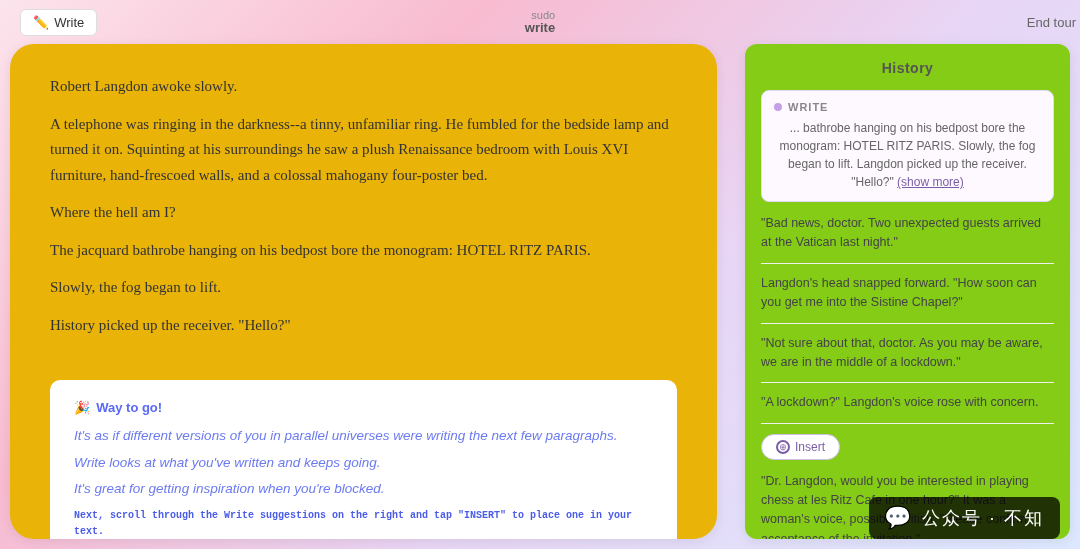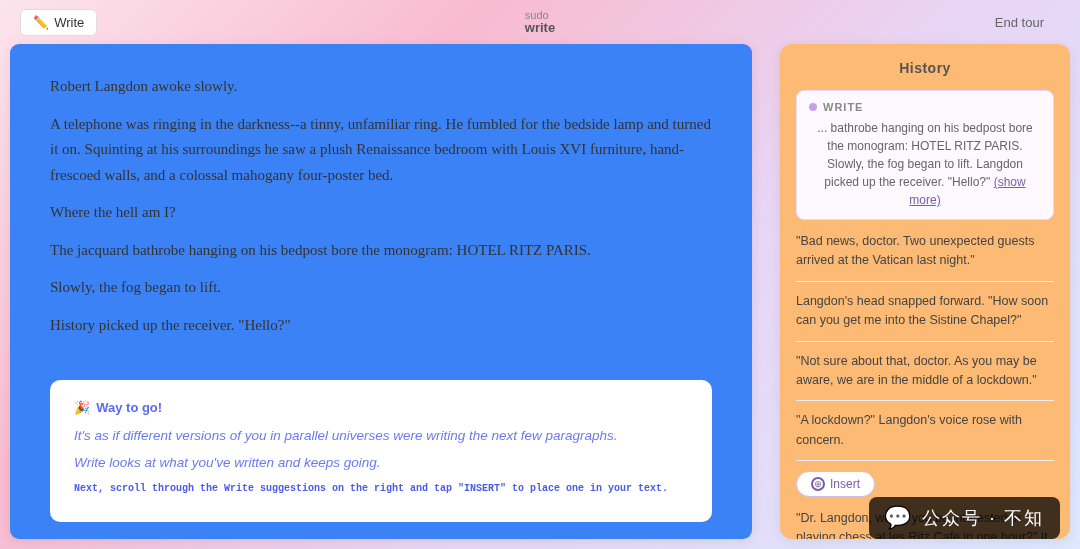--- a/index.html
+++ b/index.html
@@ -16,21 +16,21 @@
       display: flex;
       align-items: center;
       justify-content: center;
       padding: 8px 20px;
       position: relative;
       height: 44px;
     }
     .topbar-logo {
       display: flex;
       flex-direction: column;
-      align-items: flex-start;
+      align-items: flex-end;
       font-size: 13px;
       font-weight: 600;
       color: #555;
       line-height: 1.1;
     }
     .topbar-logo span:first-child { color: #888; font-weight: 400; font-size: 11px; }
     .topbar-logo span:last-child { color: #555; font-weight: 700; font-size: 13px; }
 
     .topbar-write-btn {
       position: absolute;
@@ -46,40 +46,40 @@
       font-weight: 500;
       color: #333;
       cursor: pointer;
     }
     .topbar-write-btn .pencil-icon {
       font-size: 13px;
     }
 
     .topbar-end-tour {
       position: absolute;
-      right: 36px;
+      right: 4px;
       font-size: 13px;
       color: #666;
       cursor: pointer;
       text-decoration: none;
     }
 
     
     .main-layout {
       display: flex;
       height: 505px;
       gap: 0;
     }
 
     
     .editor-panel {
       flex: 1;
-      background: #3b82f6;
+      background: #eab308;
       margin: 0 28px 10px 10px;
-      border-radius: 9px;
+      border-radius: 24px;
       padding: 30px 40px;
       overflow-y: auto;
       box-shadow: 0 2px 12px rgba(0,0,0,0.08);
     }
 
     .editor-content p {
       font-size: 15px;
       line-height: 1.7;
       color: #333;
       margin-bottom: 12px;
@@ -115,22 +115,22 @@
       font-weight: 700;
       font-style: normal;
       color: #4a5ce8;
       margin-top: 8px;
       font-size: 10px;
       font-family: Liberation Mono, monospace;
     }
 
     
     .history-panel {
-      width: 290px;
-      background: #fdba74;
+      width: 325px;
+      background: #84cc16;
       margin: 0 10px 10px 0;
       border-radius: 12px;
       padding: 16px;
       overflow-y: auto;
       box-shadow: 0 2px 12px rgba(0,0,0,0.08);
     }
 
     .history-title {
       text-align: center;
       font-size: 14px;
@@ -261,20 +261,21 @@
         <p>History picked up the receiver. "Hello?"</p>
       </div>
       <div class="editor-divider"></div>
 
       <div class="tour-callout">
         <div class="tour-callout-title">
           <span class="emoji">🎉</span><span>Way to go!</span>
         </div>
         <p>It's as if different versions of you in parallel universes were writing the next few paragraphs.</p>
         <p>Write looks at what you've written and keeps going.</p>
+        <p>It's great for getting inspiration when you're blocked.</p>
         <p class="bold-instruction">Next, scroll through the Write suggestions on the right and tap "INSERT" to place one in your text.</p>
       </div>
     </div>
 
     <div class="history-panel">
       <div class="history-title">History</div>
 
       <div class="history-write-block">
         <div class="history-write-label">
           <div class="write-dot"></div>

